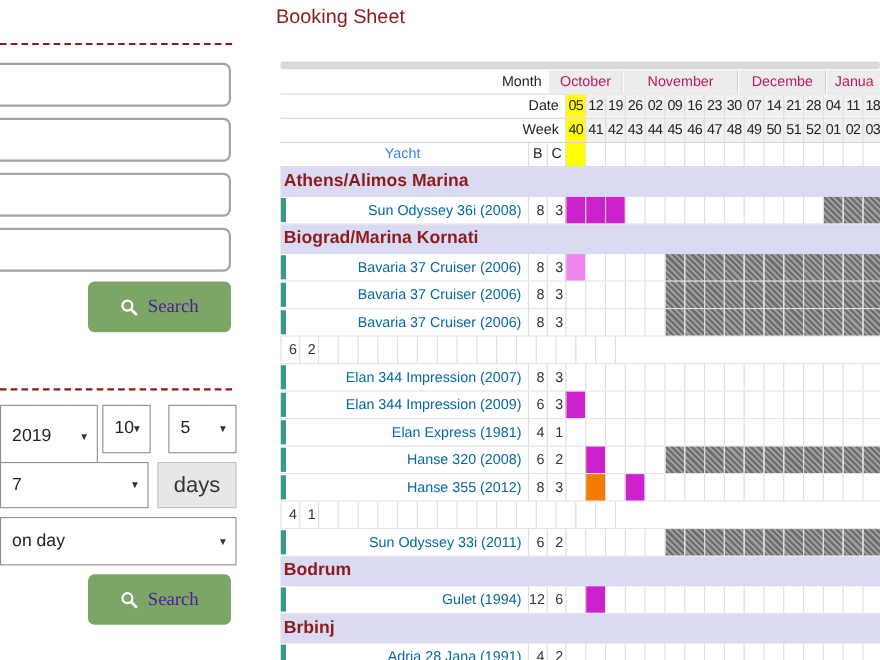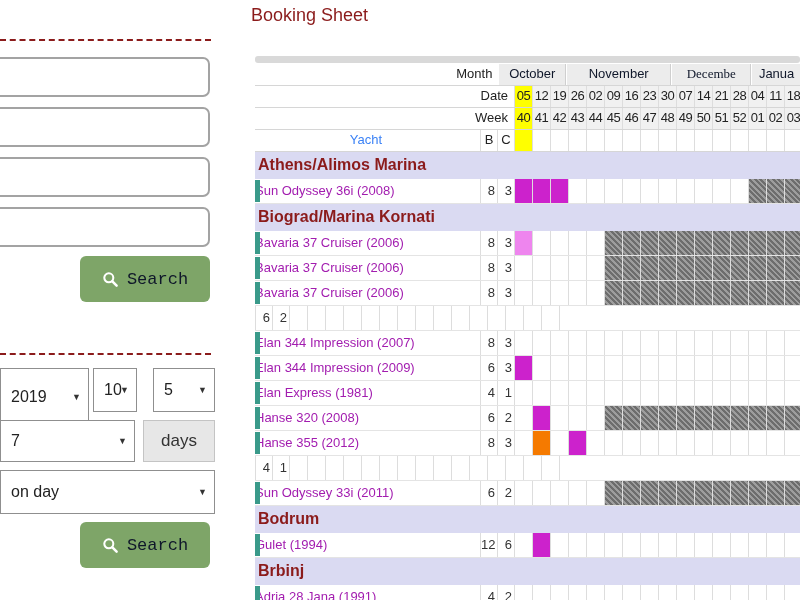--- a/index.html
+++ b/index.html
@@ -5,48 +5,48 @@
   *{box-sizing:border-box;margin:0;padding:0}
   html,body{width:800px;height:600px;overflow:hidden;background:#fff;
     font-family:"Liberation Sans","DejaVu Sans",sans-serif;position:relative}
   
   .hr{position:absolute;left:0;width:211px;border-top:2px dashed var(--accent,#8b1b1b)}
   .hr1{top:39px}.hr2{top:353px}
   .ti{position:absolute;left:-6px;width:216px;height:40px;border:2px solid #a3a3a3;
     border-radius:7px;background:#fff;font-size:15px;padding:0 10px;outline:none;font-family:inherit}
   .ti1{top:57px}.ti2{top:107px}.ti3{top:157px}.ti4{top:207px}
   .btn{position:absolute;left:80px;width:130px;height:46px;background:var(--button,#7ea568);
-    border:none;border-radius:6px;color:#0f172a;font-size:17px;display:flex;align-items:center;
-    justify-content:center;gap:8px;cursor:pointer;font-family:Liberation Mono, monospace}
+    border:none;border-radius:6px;color:#4c1d95;font-size:17px;display:flex;align-items:center;
+    justify-content:center;gap:8px;cursor:pointer;font-family:Liberation Serif, serif}
   .btn1{top:256px}.btn2{top:522px}
   .mag{width:17px;height:17px;flex:0 0 auto}
   .sel{position:absolute;background:#fff;border:1px solid #8f8f8f;color:#222;font-size:16px;
     display:flex;align-items:center;padding:0 22px 0 10px;cursor:pointer}
   .arr{position:absolute;right:7px;font-size:9px;color:#333;top:50%;transform:translateY(-50%)}
   .year{left:0;top:368px;width:89px;height:57px}
   .mon{left:93px;top:368px;width:44px;height:44px}
   .dayv{left:153px;top:368px;width:62px;height:44px}
   .dur{left:0;top:420px;width:135px;height:42px}
   .daysbox{position:absolute;left:143px;top:420px;width:72px;height:42px;background:#e7e7e7;
-    border:1px solid #c4c4c4;display:flex;align-items:center;justify-content:center;font-size:17px;color:#333}
+    border:1px solid #c4c4c4;display:flex;align-items:center;justify-content:center;font-size:20px;color:#333}
   .mode{left:0;top:470px;width:215px;height:44px}
   
   .title{position:absolute;left:251px;top:5px;font-size:18px;color:var(--accent,#8b1b1b)}
   .hscroll{position:absolute;left:255px;top:56px;width:545px;height:7px;background:#d9d9d9;border-radius:3px}
   #booking-table{position:absolute;left:255px;top:64px;width:547px}
   .bs-row{display:flex}
   .hdr{height:22px;border-bottom:1px solid #d6d6d6}
   .lblcell{width:259px;text-align:right;padding-right:6px;font-size:13px;color:#222;line-height:20px}
   .mcell{background:#ececec;border-left:1px solid #fff;border-right:1px solid #cfcfcf;font-size:13px;
-    color:#0f172a;text-align:center;line-height:20px;overflow:hidden;white-space:nowrap}
+    color:#be185d;text-align:center;line-height:20px;overflow:hidden;white-space:nowrap}
   .ccell{width:18px;border-left:1px solid #ddd;font-size:13px;color:#222;line-height:20px;
     text-align:center;overflow:hidden;flex:0 0 18px}
   .hcell{background:#f1f1f1;letter-spacing:-0.5px}
   .hl{background:var(--highlight,#ffff00)!important;font-weight:normal}
-  .namecell{width:225px;position:relative;font-size:13px;color:#a21caf;text-align:left;
+  .namecell{width:225px;position:relative;font-size:13px;color:#0369a1;text-align:right;
     padding-right:6px;line-height:24px;white-space:nowrap;overflow:hidden;flex:0 0 225px}
   .hdrname{text-align:center;padding-left:3px;line-height:20px;color:#3b82f6}
   .bccell{width:17px;border-left:1px solid #ddd;font-size:13px;color:#333;text-align:right;
     padding-right:2px;line-height:24px;flex:0 0 17px}
   .bchdr{line-height:20px;color:#222;text-align:center;padding-right:0}
   .section{height:27px;background:var(--section_bg,#dadaf2)}
   .seccell{width:547px;font-size:16px;font-weight:bold;color:var(--accent,#8b1b1b);
     padding-left:3px;line-height:26px}
   .yacht{height:25px;border-bottom:1px solid #e4e4e4}
   .yacht .ccell{line-height:23px}
@@ -112,21 +112,21 @@
 </div>
 
 <div>
   <div class="title">Booking Sheet</div>
   <div class="hscroll"></div>
   <div id="booking-table">
       <div class="bs-row hdr">
         <div class="lblcell">Month</div>
         <div class="mcell" style="width: 72px;">October</div>
         <div class="mcell" style="width: 112px;">November</div>
-        <div class="mcell" style="width: 85px; font-family: Liberation Serif, serif;">Decembe</div>
+        <div class="mcell" style="width: 85px;">Decembe</div>
         <div class="mcell" style="width: 54px;">Janua</div>
       </div>
       <div class="bs-row hdr">
         <div class="lblcell">Date</div>
         <div class="ccell hcell hl">05</div>
         <div class="ccell hcell">12</div>
         <div class="ccell hcell">19</div>
         <div class="ccell hcell">26</div>
         <div class="ccell hcell">02</div>
         <div class="ccell hcell">09</div>

